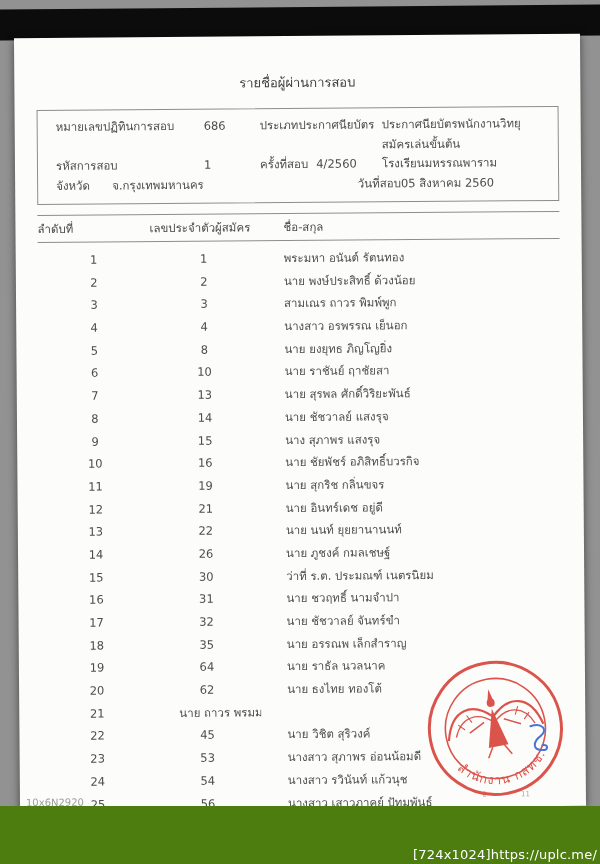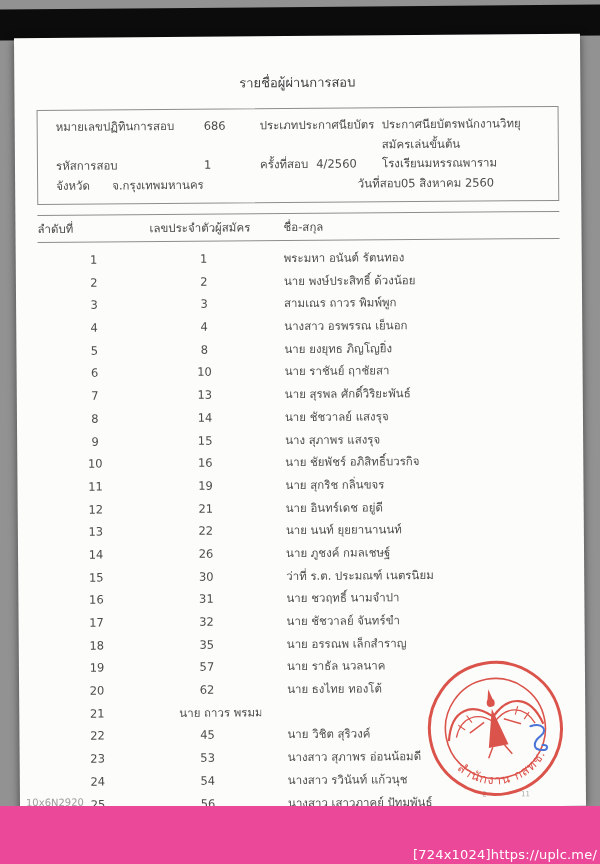--- a/index.html
+++ b/index.html
@@ -2,21 +2,21 @@
 <html><head>
 <meta charset="utf-8">
 <style>
   html,body{margin:0;padding:0;}
   body{
     width:600px;height:864px;position:relative;overflow:hidden;
     background:#929292;
     font-family:"DejaVu Sans","Liberation Sans",sans-serif;
   }
   .top-band{position:absolute;top:7px;left:-6px;width:612px;height:31px;background:#0c0c0c;transform:rotate(-0.5deg);}
-  .bottom-band{position:absolute;left:0;top:806px;width:600px;height:58px;background:#ec4899;}
+  .bottom-band{position:absolute;left:0;top:806px;width:600px;height:58px;background:#4d7c0f;}
   .watermark{position:absolute;right:3px;bottom:2px;color:#ffffff;font-size:13px;letter-spacing:0.2px;}
   .page{
     position:absolute;left:17px;top:36px;width:566px;height:772px;
     background:#fcfcfa;color:#464646;
     transform:rotate(-0.45deg);transform-origin:center;
     box-shadow:0 2px 9px rgba(0,0,0,0.55);
   }
   .doc-title{text-align:center;margin-top:36px;font-size:13px;color:#3d3d3d;}
   .info-box{
     margin:15px 22px 0 22px;border:1px solid #8d8d8d;
@@ -193,21 +193,21 @@
     </div>
 
     <div class="t-row">
       <span class="c-no">18</span>
       <span class="c-id">35</span>
       <span class="c-name">นาย อรรณพ เล็กสำราญ</span>
     </div>
 
     <div class="t-row">
       <span class="c-no">19</span>
-      <span class="c-id">57</span>
+      <span class="c-id">64</span>
       <span class="c-name">นาย ราธัล นวลนาค</span>
     </div>
 
     <div class="t-row">
       <span class="c-no">20</span>
       <span class="c-id">62</span>
       <span class="c-name">นาย ธงไทย ทองโต้</span>
     </div>
 
     <div class="t-row">

